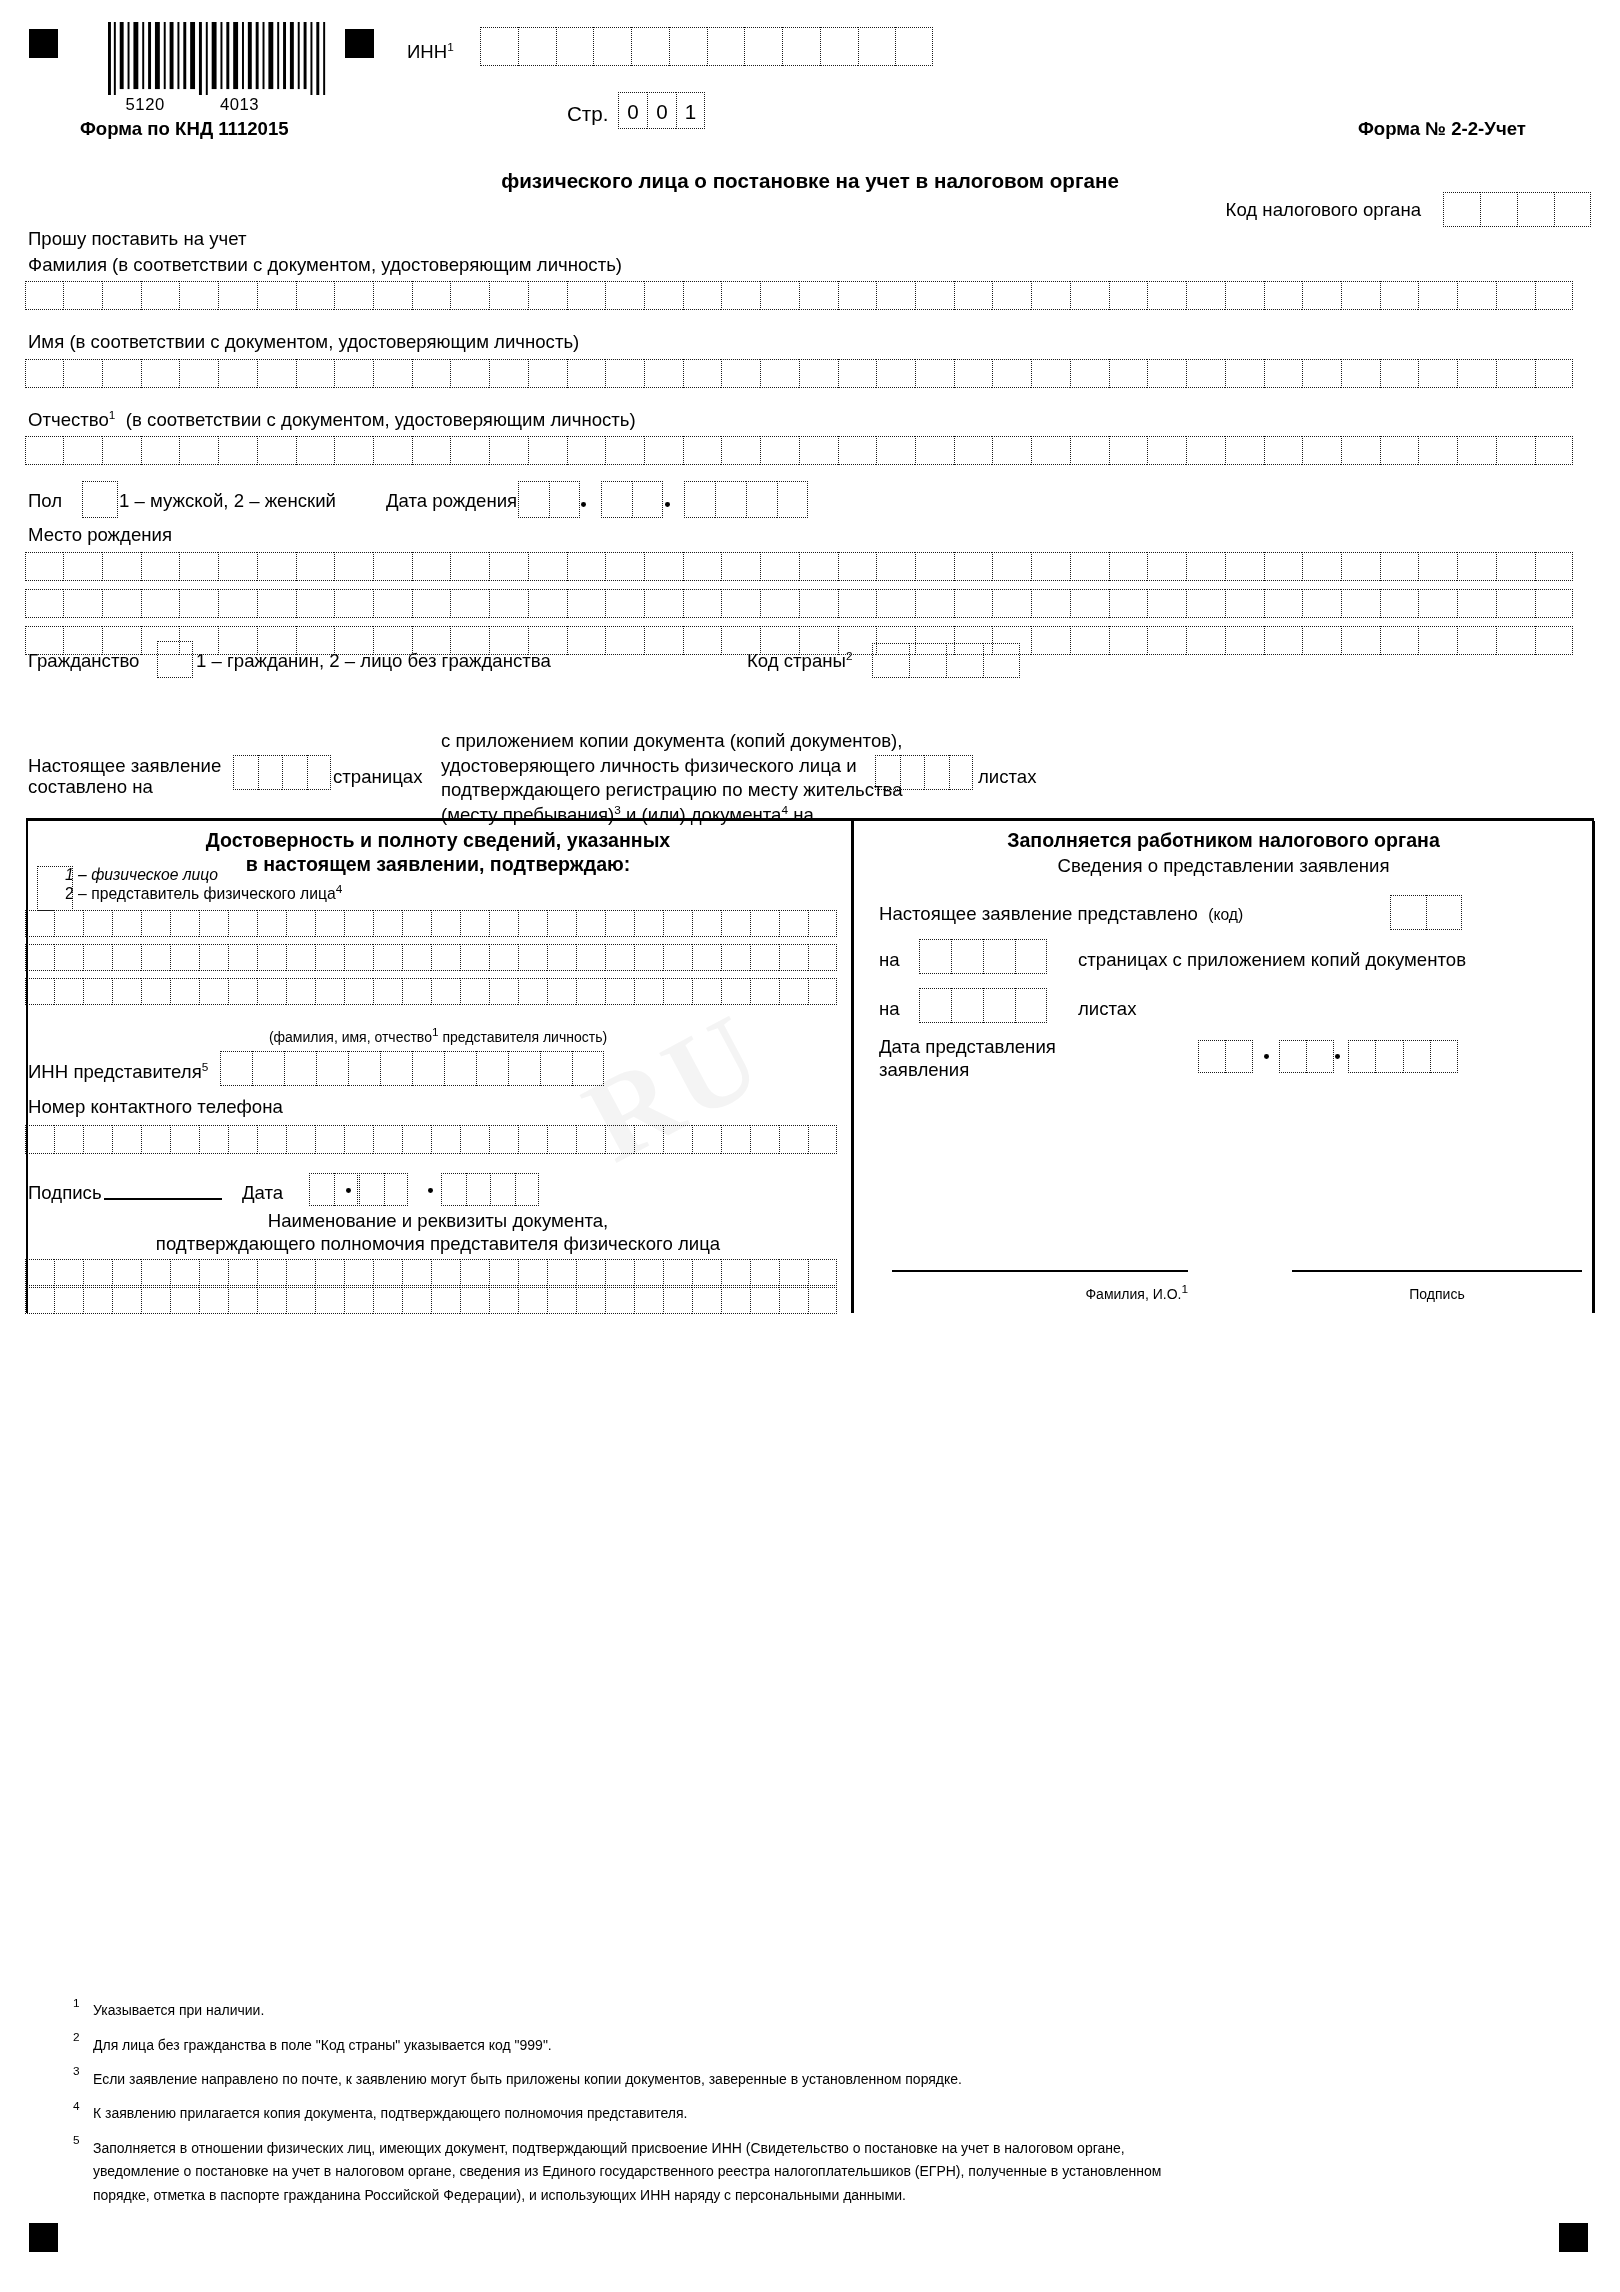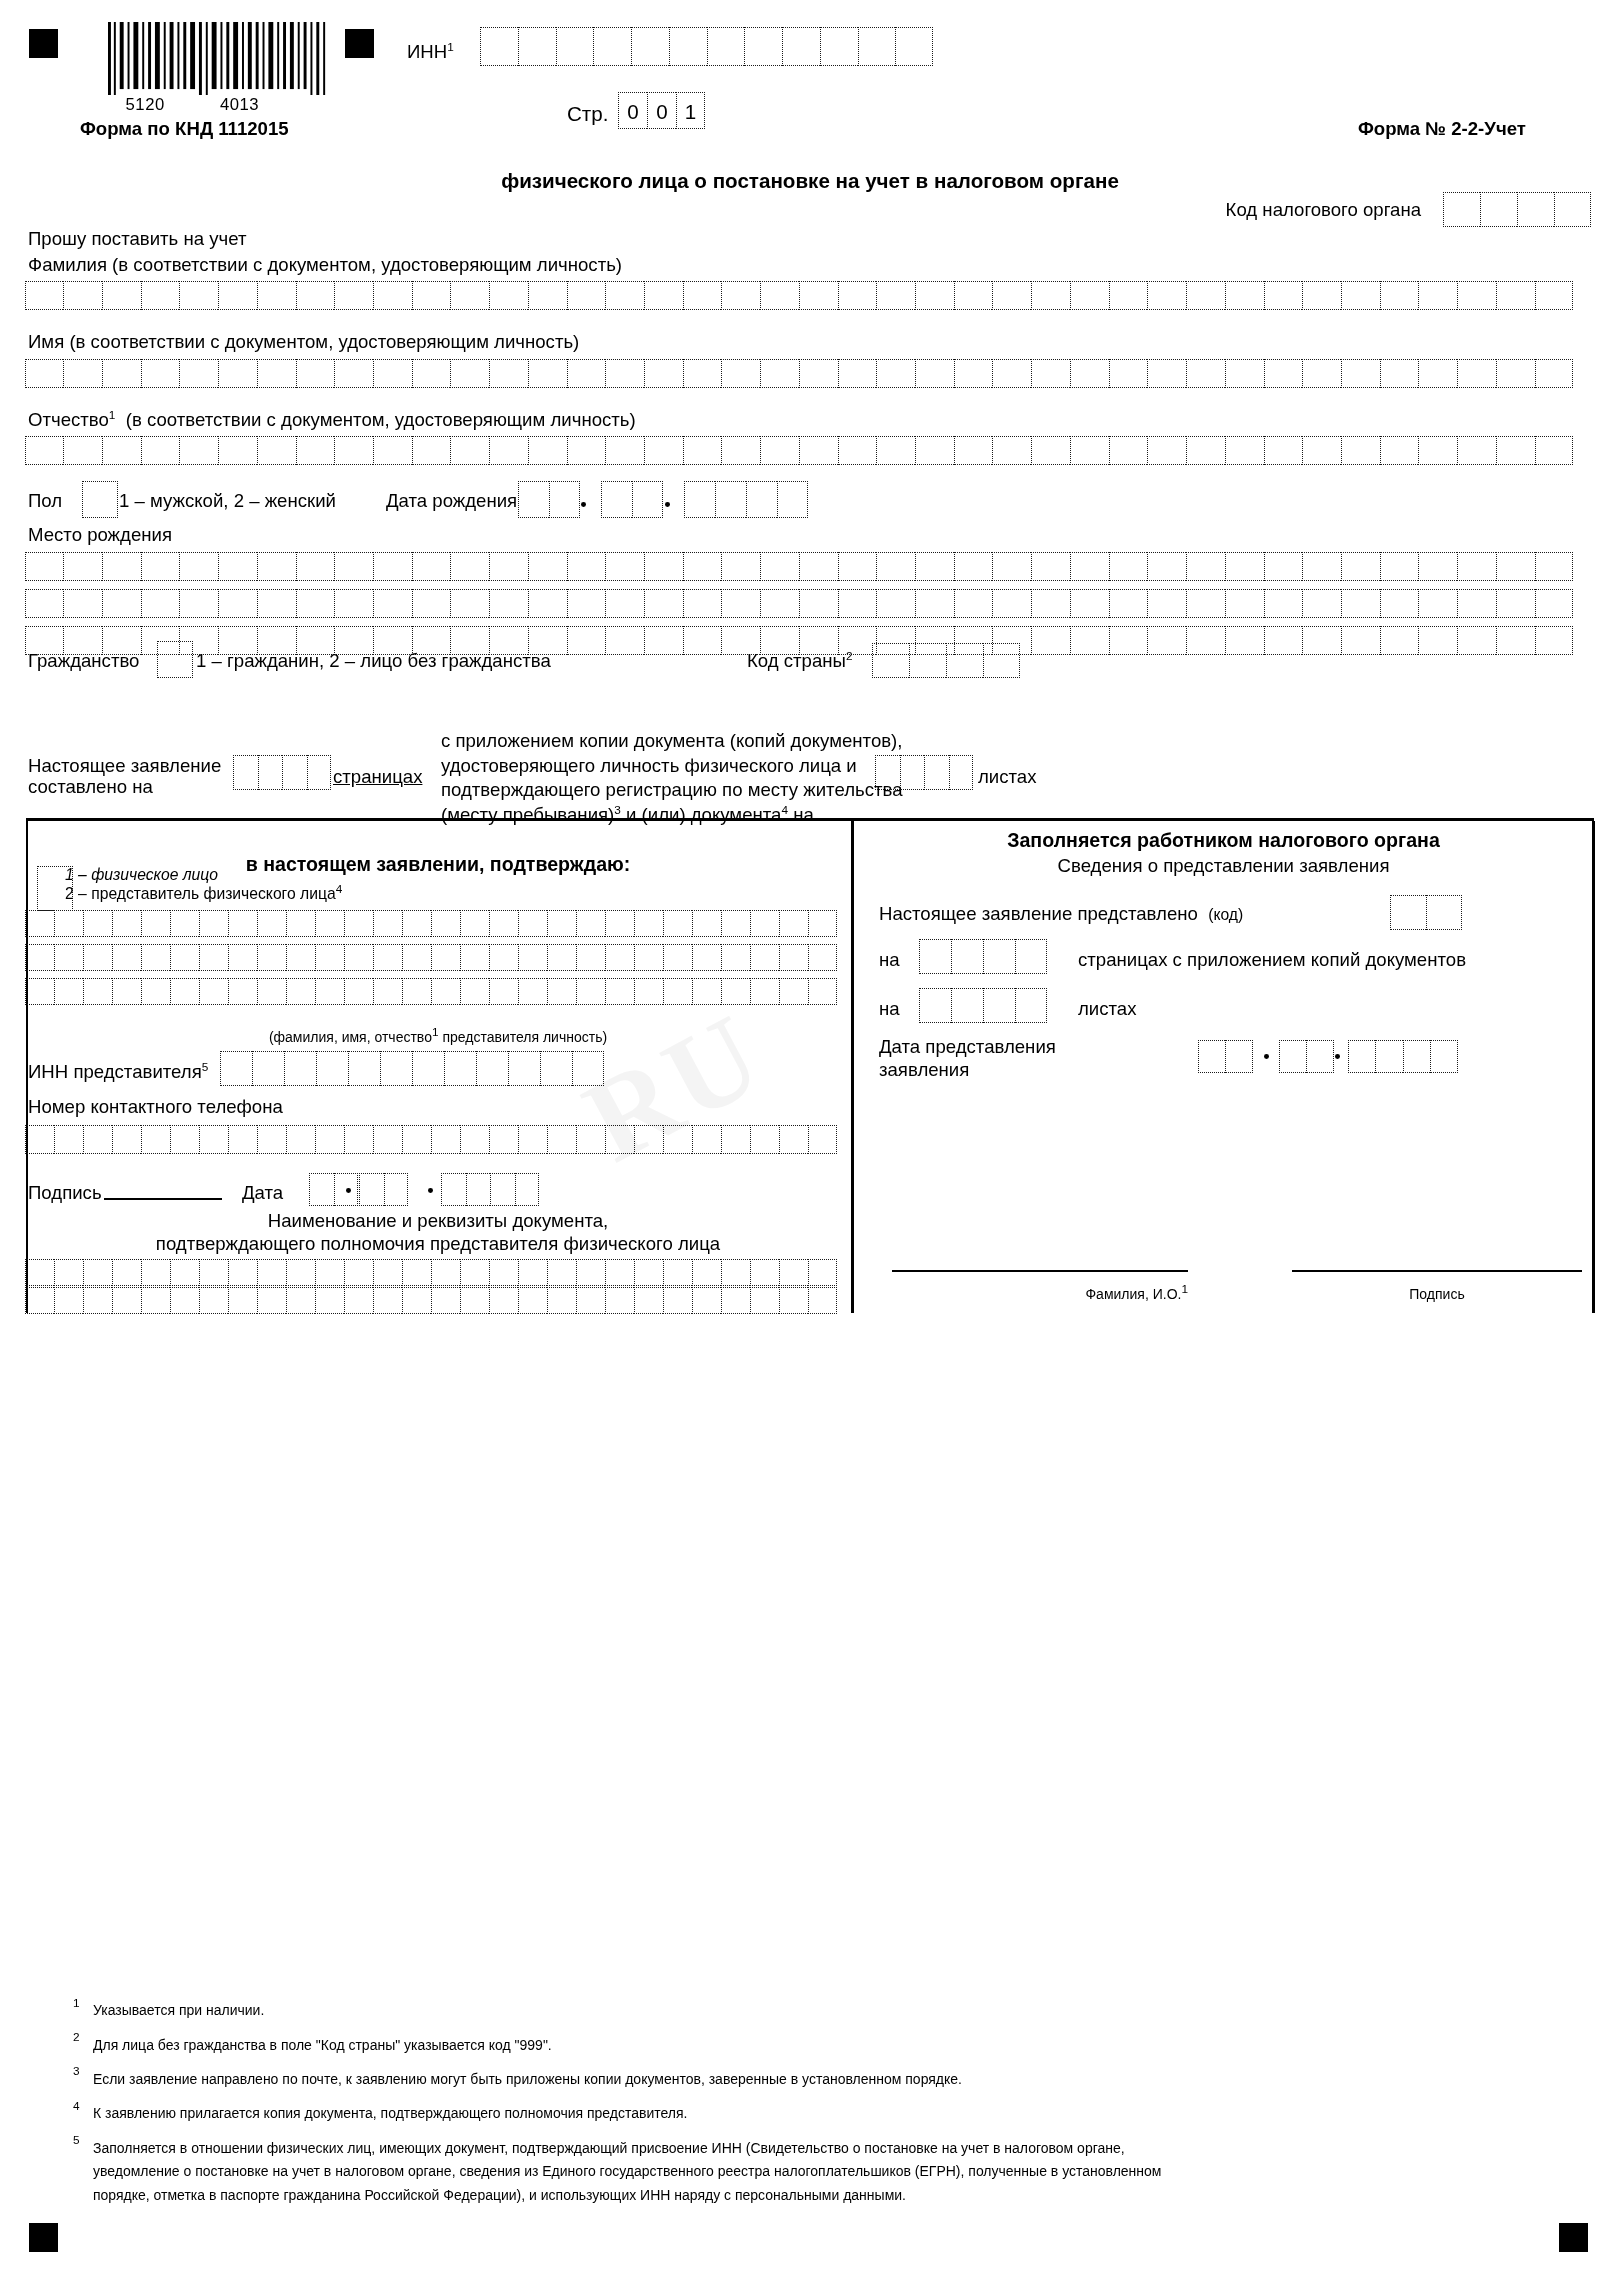--- a/index.html
+++ b/index.html
@@ -517,41 +517,42 @@
     </div>
 
   <div class="abs t" style="left:28px; top:755px;">Настоящее заявление</div>
   <div class="abs t" style="left:28px; top:776px;">составлено на</div>
   <div class="cellrow" id="stmt-pages-cells" style="left: 233px; top: 755px; height: 35px; width: 98px;">
       <div class="cell" style="width: 24.5px;"></div>
       <div class="cell" style="width: 24.5px;"></div>
       <div class="cell" style="width: 24.5px;"></div>
       <div class="cell" style="width: 24.5px;"></div>
     </div>
-  <div class="abs t" style="left:333px; top:766px;text-decoration:underline;">страницах</div>
+  <div class="abs t" style="left:333px; top:766px;">страницах</div>
 
   <div class="abs t" style="left:441px; top:730px;">с приложением копии документа (копий документов),</div>
   <div class="abs t" style="left:441px; top:755px;">удостоверяющего личность физического лица и</div>
   <div class="abs t" style="left:441px; top:779px;">подтверждающего регистрацию по месту жительства</div>
   <div class="abs t" style="left:441px; top:804px;"><span>(месту пребывания)</span><span class="sup">3</span><span> и (или) документа</span><span class="sup">4</span><span> на</span></div>
 
   <div class="cellrow" id="stmt-sheets-cells" style="left: 875px; top: 755px; height: 35px; width: 98px;">
       <div class="cell" style="width: 24.5px;"></div>
       <div class="cell" style="width: 24.5px;"></div>
       <div class="cell" style="width: 24.5px;"></div>
       <div class="cell" style="width: 24.5px;"></div>
     </div>
   <div class="abs t" style="left:978px; top:766px;">листах</div>
 
   <div class="hrule" style="left:25.5px;  top:818px;  width:1039px;"></div>
   <div class="hrule" style="left:1064px;top:818px;  width:530px;"></div>
   <div class="vrule" style="left:851px; top:821px;  height:492px;"></div>
   <div class="vrule" style="left:25.5px;  top:821px;  height:492px;"></div>
   <div class="vrule" style="left:1592px;top:821px;  height:492px;"></div>
 
+  <div class="abs t-title" style="left:25.5px; top:829px; width:825px; text-align:center; font-size:19.6px;">Достоверность и полноту сведений, указанных</div>
   <div class="abs t-title" style="left:25.5px; top:853px; width:825px; text-align:center; font-size:19.6px;">в настоящем заявлении, подтверждаю:</div>
 
   <div class="cellrow" id="confirm-cells" style="left: 37px; top: 866px; height: 45px; width: 36px;">
       <div class="cell" style="width: 36px;"></div>
     </div>
   <div class="abs t t-sm" style="left:65px; top:866px;font-style:italic;">1 – физическое лицо</div>
   <div class="abs t t-sm" style="left:65px; top:885px;"><span>2 – представитель физического лица</span><span class="sup">4</span></div>
 
   <div class="cellrow" id="rep-fio-1" style="left: 24.5px; top: 910px; height: 27.4px; width: 818px;">
       <div class="cell" style="width: 29px;"></div>

